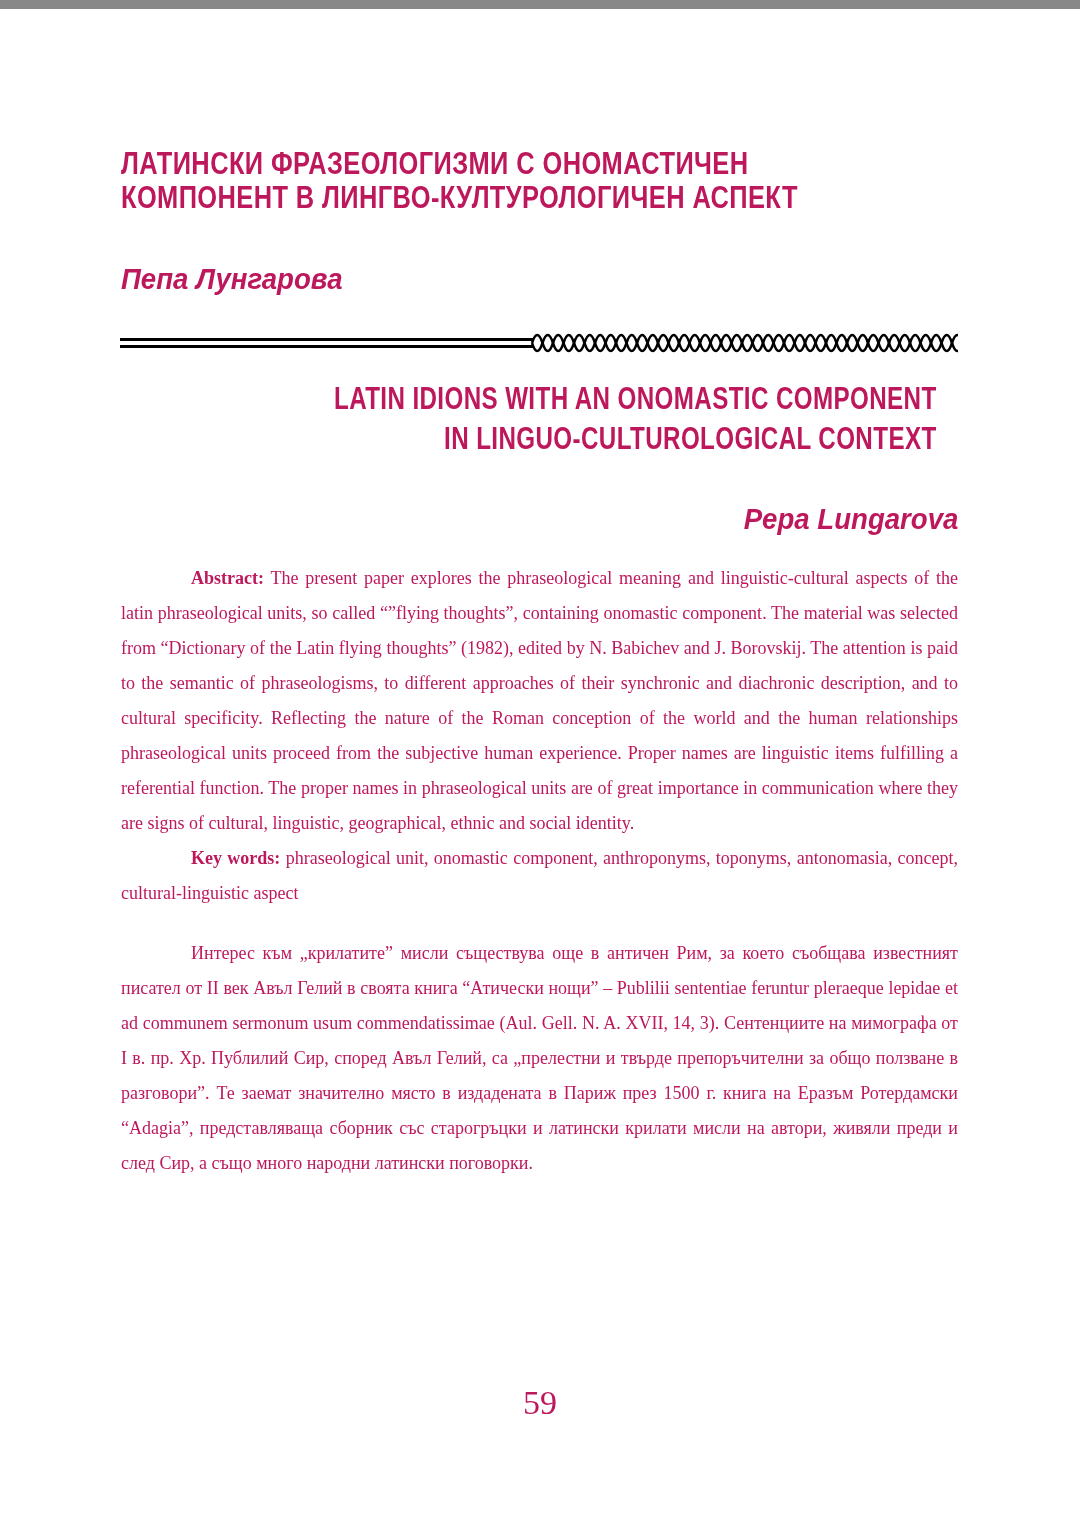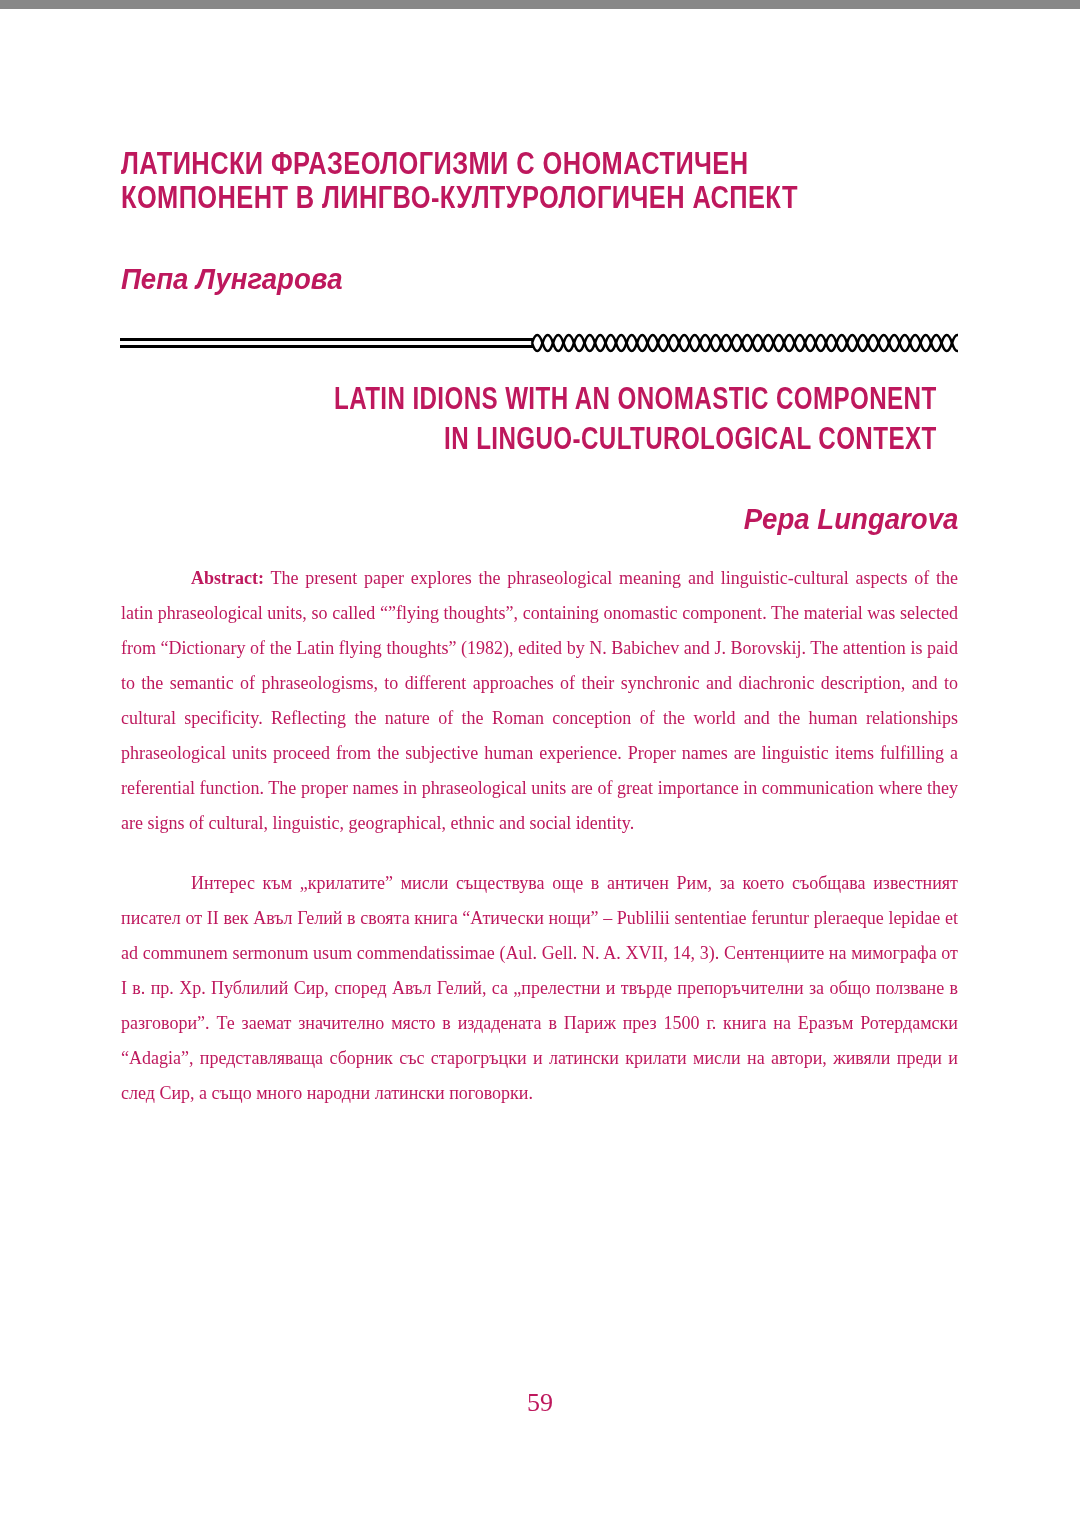--- a/index.html
+++ b/index.html
@@ -107,21 +107,21 @@
   }
   .lbl { font-weight: 700; }
 
   .page-number {
     position: absolute;
     left: 0;
     top: 1378px;
     width: 1080px;
     text-align: center;
     font-family: "Liberation Serif", serif;
-    font-size: 26px;
+    font-size: 34px;
     line-height: 32px;
   }
 </style>
 </head>
 <body>
 
 <div class="page">
 
   <div class="bg-title">
     <div>ЛАТИНСКИ ФРАЗЕОЛОГИЗМИ С ОНОМАСТИЧЕН</div>
@@ -141,18 +141,19 @@
 
   <div class="en-title">
     <div>LATIN IDIONS WITH AN ONOMASTIC COMPONENT</div>
     <div>IN LINGUO-CULTUROLOGICAL CONTEXT</div>
   </div>
 
   <div class="en-author">Pepa Lungarova</div>
 
   <div class="text-block">
     <p><span class="lbl">Abstract:</span> <span>The present paper explores the phraseological meaning and linguistic-cultural aspects of the latin phraseological units, so called “”flying thoughts”, containing onomastic component. The material was selected from “Dictionary of the Latin flying thoughts” (1982), edited by N. Babichev and J. Borovskij. The attention is paid to the semantic of phraseologisms, to different approaches of their synchronic and diachronic description, and to cultural specificity. Reflecting the nature of the Roman conception of the world and the human relationships phraseological units proceed from the subjective human experience. Proper names are linguistic items fulfilling a referential function. The proper names in phraseological units are of great importance in communication where they are signs of cultural, linguistic, geographical, ethnic and social identity.</span></p>
+    <p><span class="lbl">Key words:</span> <span>phraseological unit, onomastic component, anthroponyms, toponyms, antonomasia, concept, cultural-linguistic aspect</span></p>
     <p class="body-par">Интерес към „крилатите” мисли съществува още в античен Рим, за което съобщава известният писател от II век Авъл Гелий в своята книга “Атически нощи” – Publilii sententiae feruntur pleraeque lepidae et ad communem sermonum usum commendatissimae (Aul. Gell. N. A. XVII, 14, 3). Сентенциите на мимографа от I в. пр. Хр. Публилий Сир, според Авъл Гелий, са „прелестни и твърде препоръчителни за общо ползване в разговори”. Те заемат значително място в издадената в Париж през 1500 г. книга на Еразъм Ротердамски “Adagia”, представляваща сборник със старогръцки и латински крилати мисли на автори, живяли преди и след Сир, а също много народни латински поговорки.</p>
   </div>
 
   <div class="page-number">59</div>
 
 </div>
 
 </body></html>

